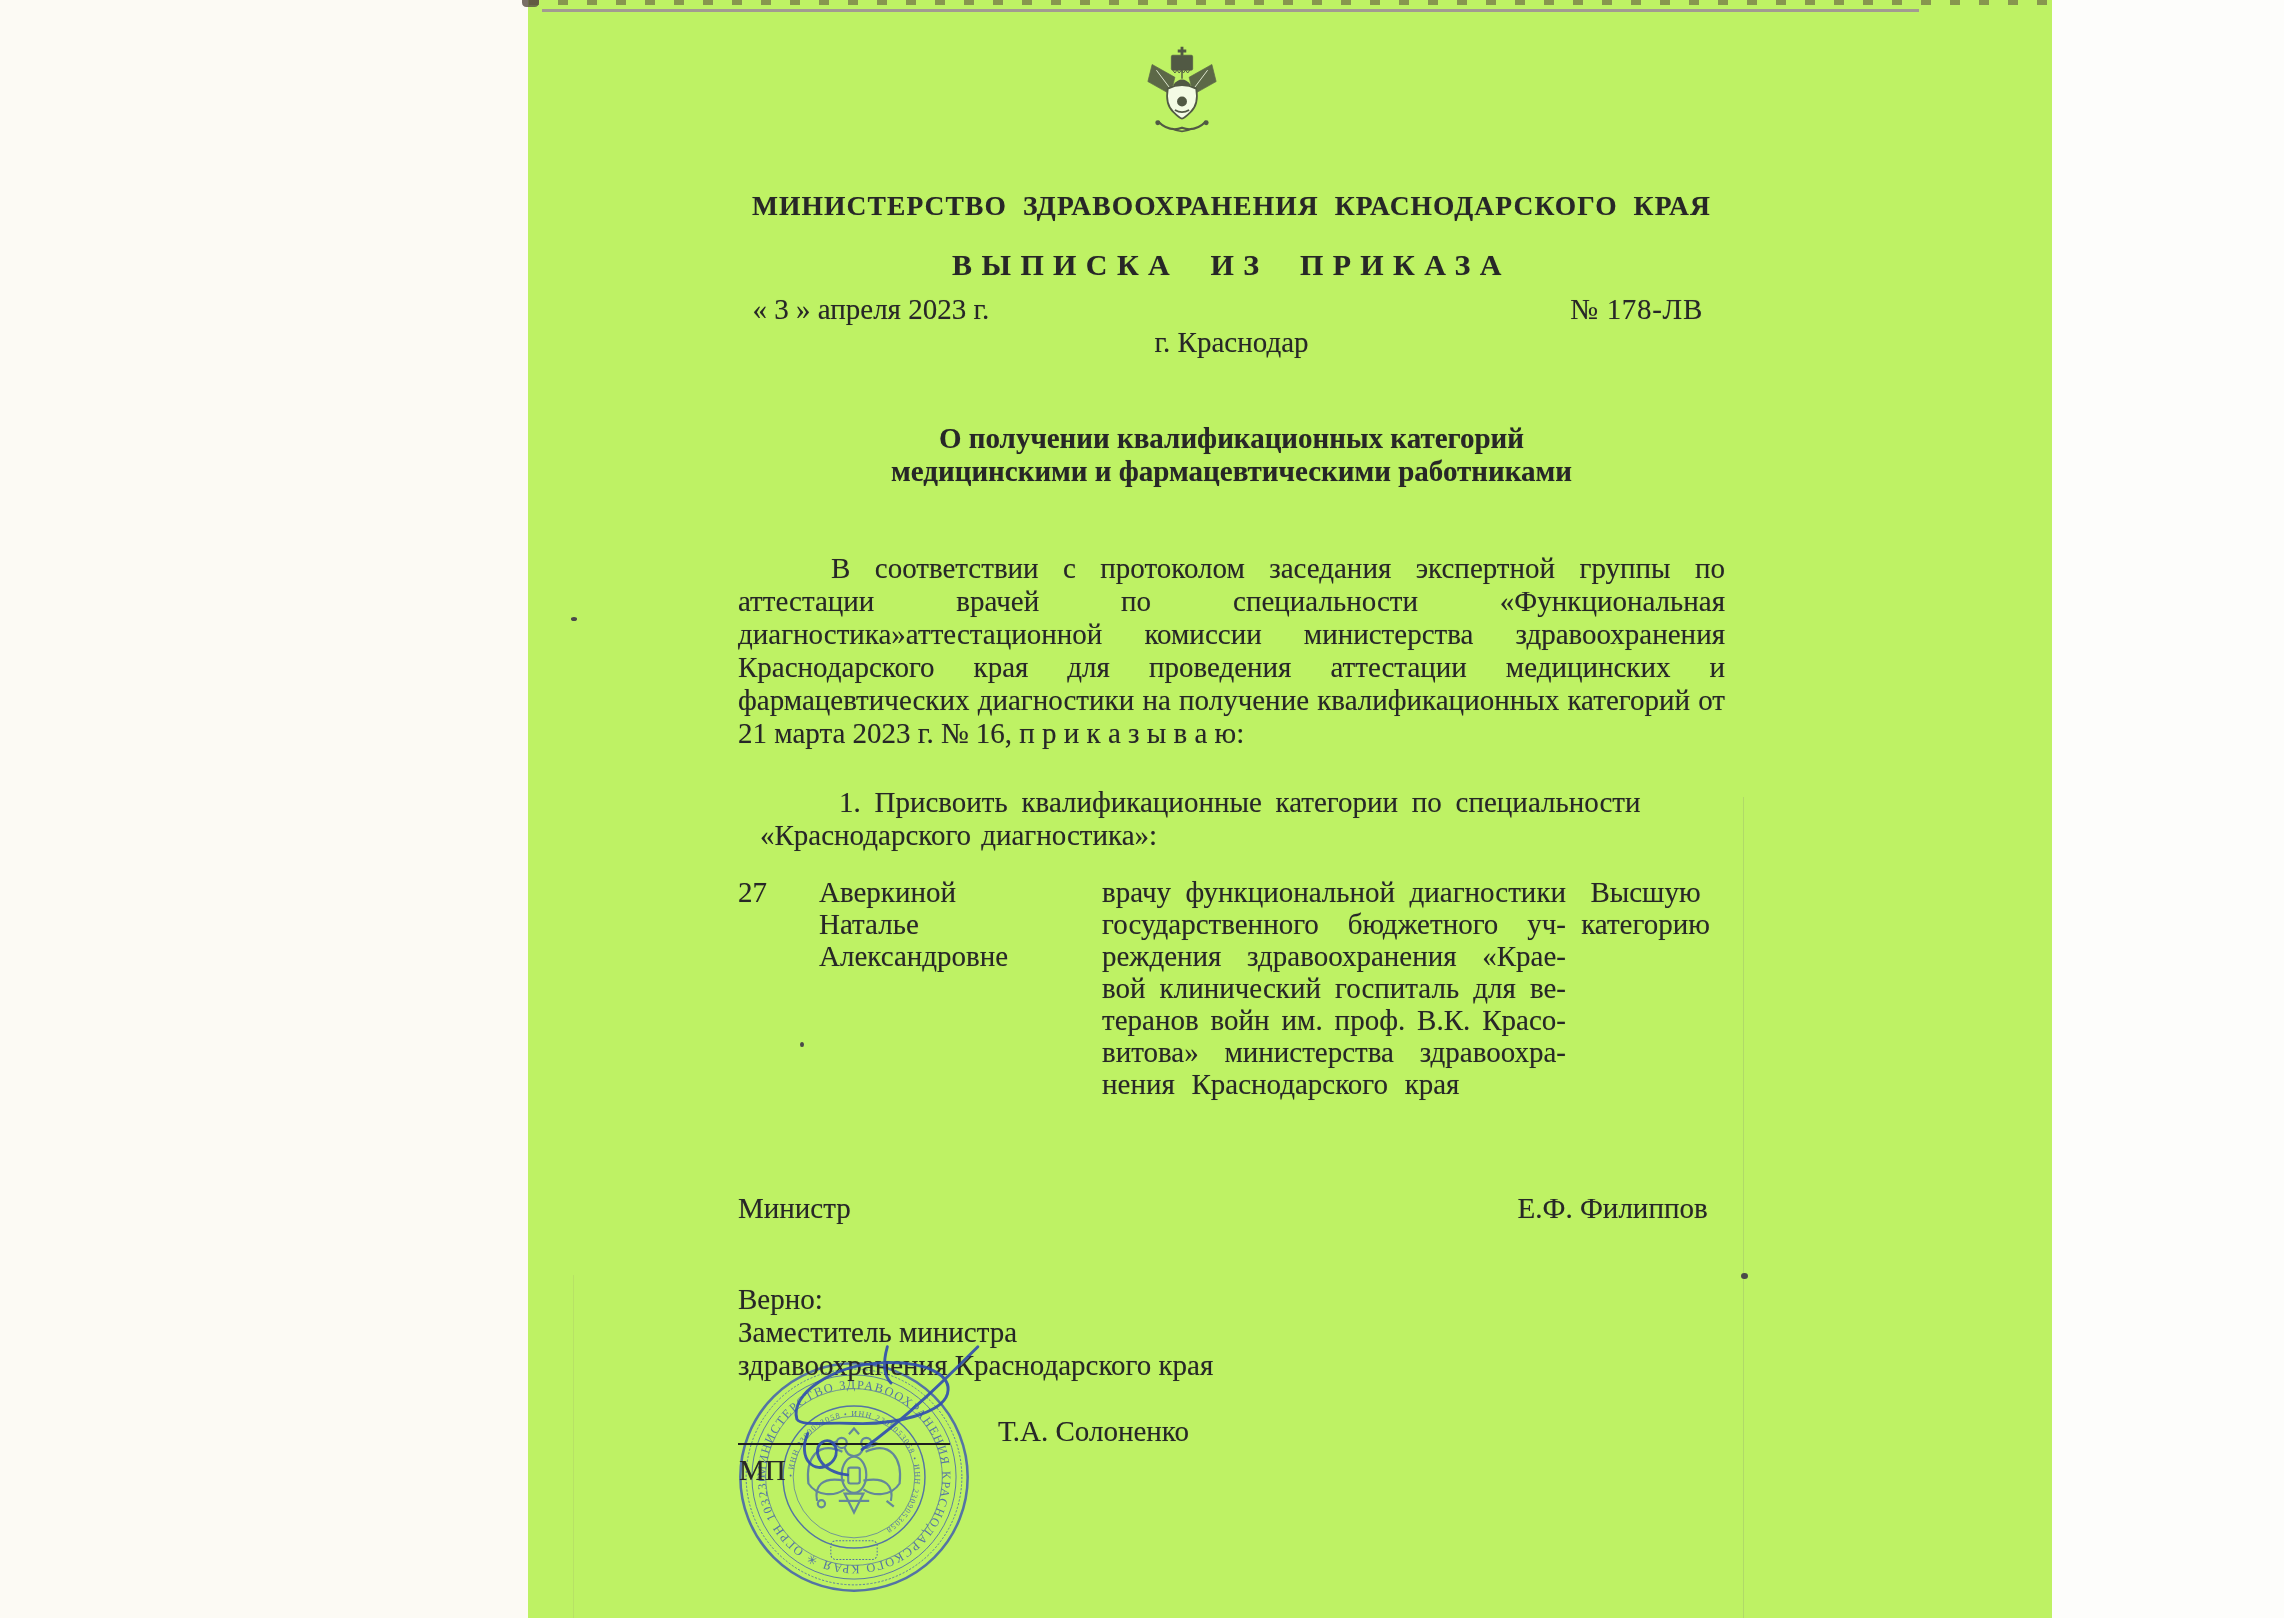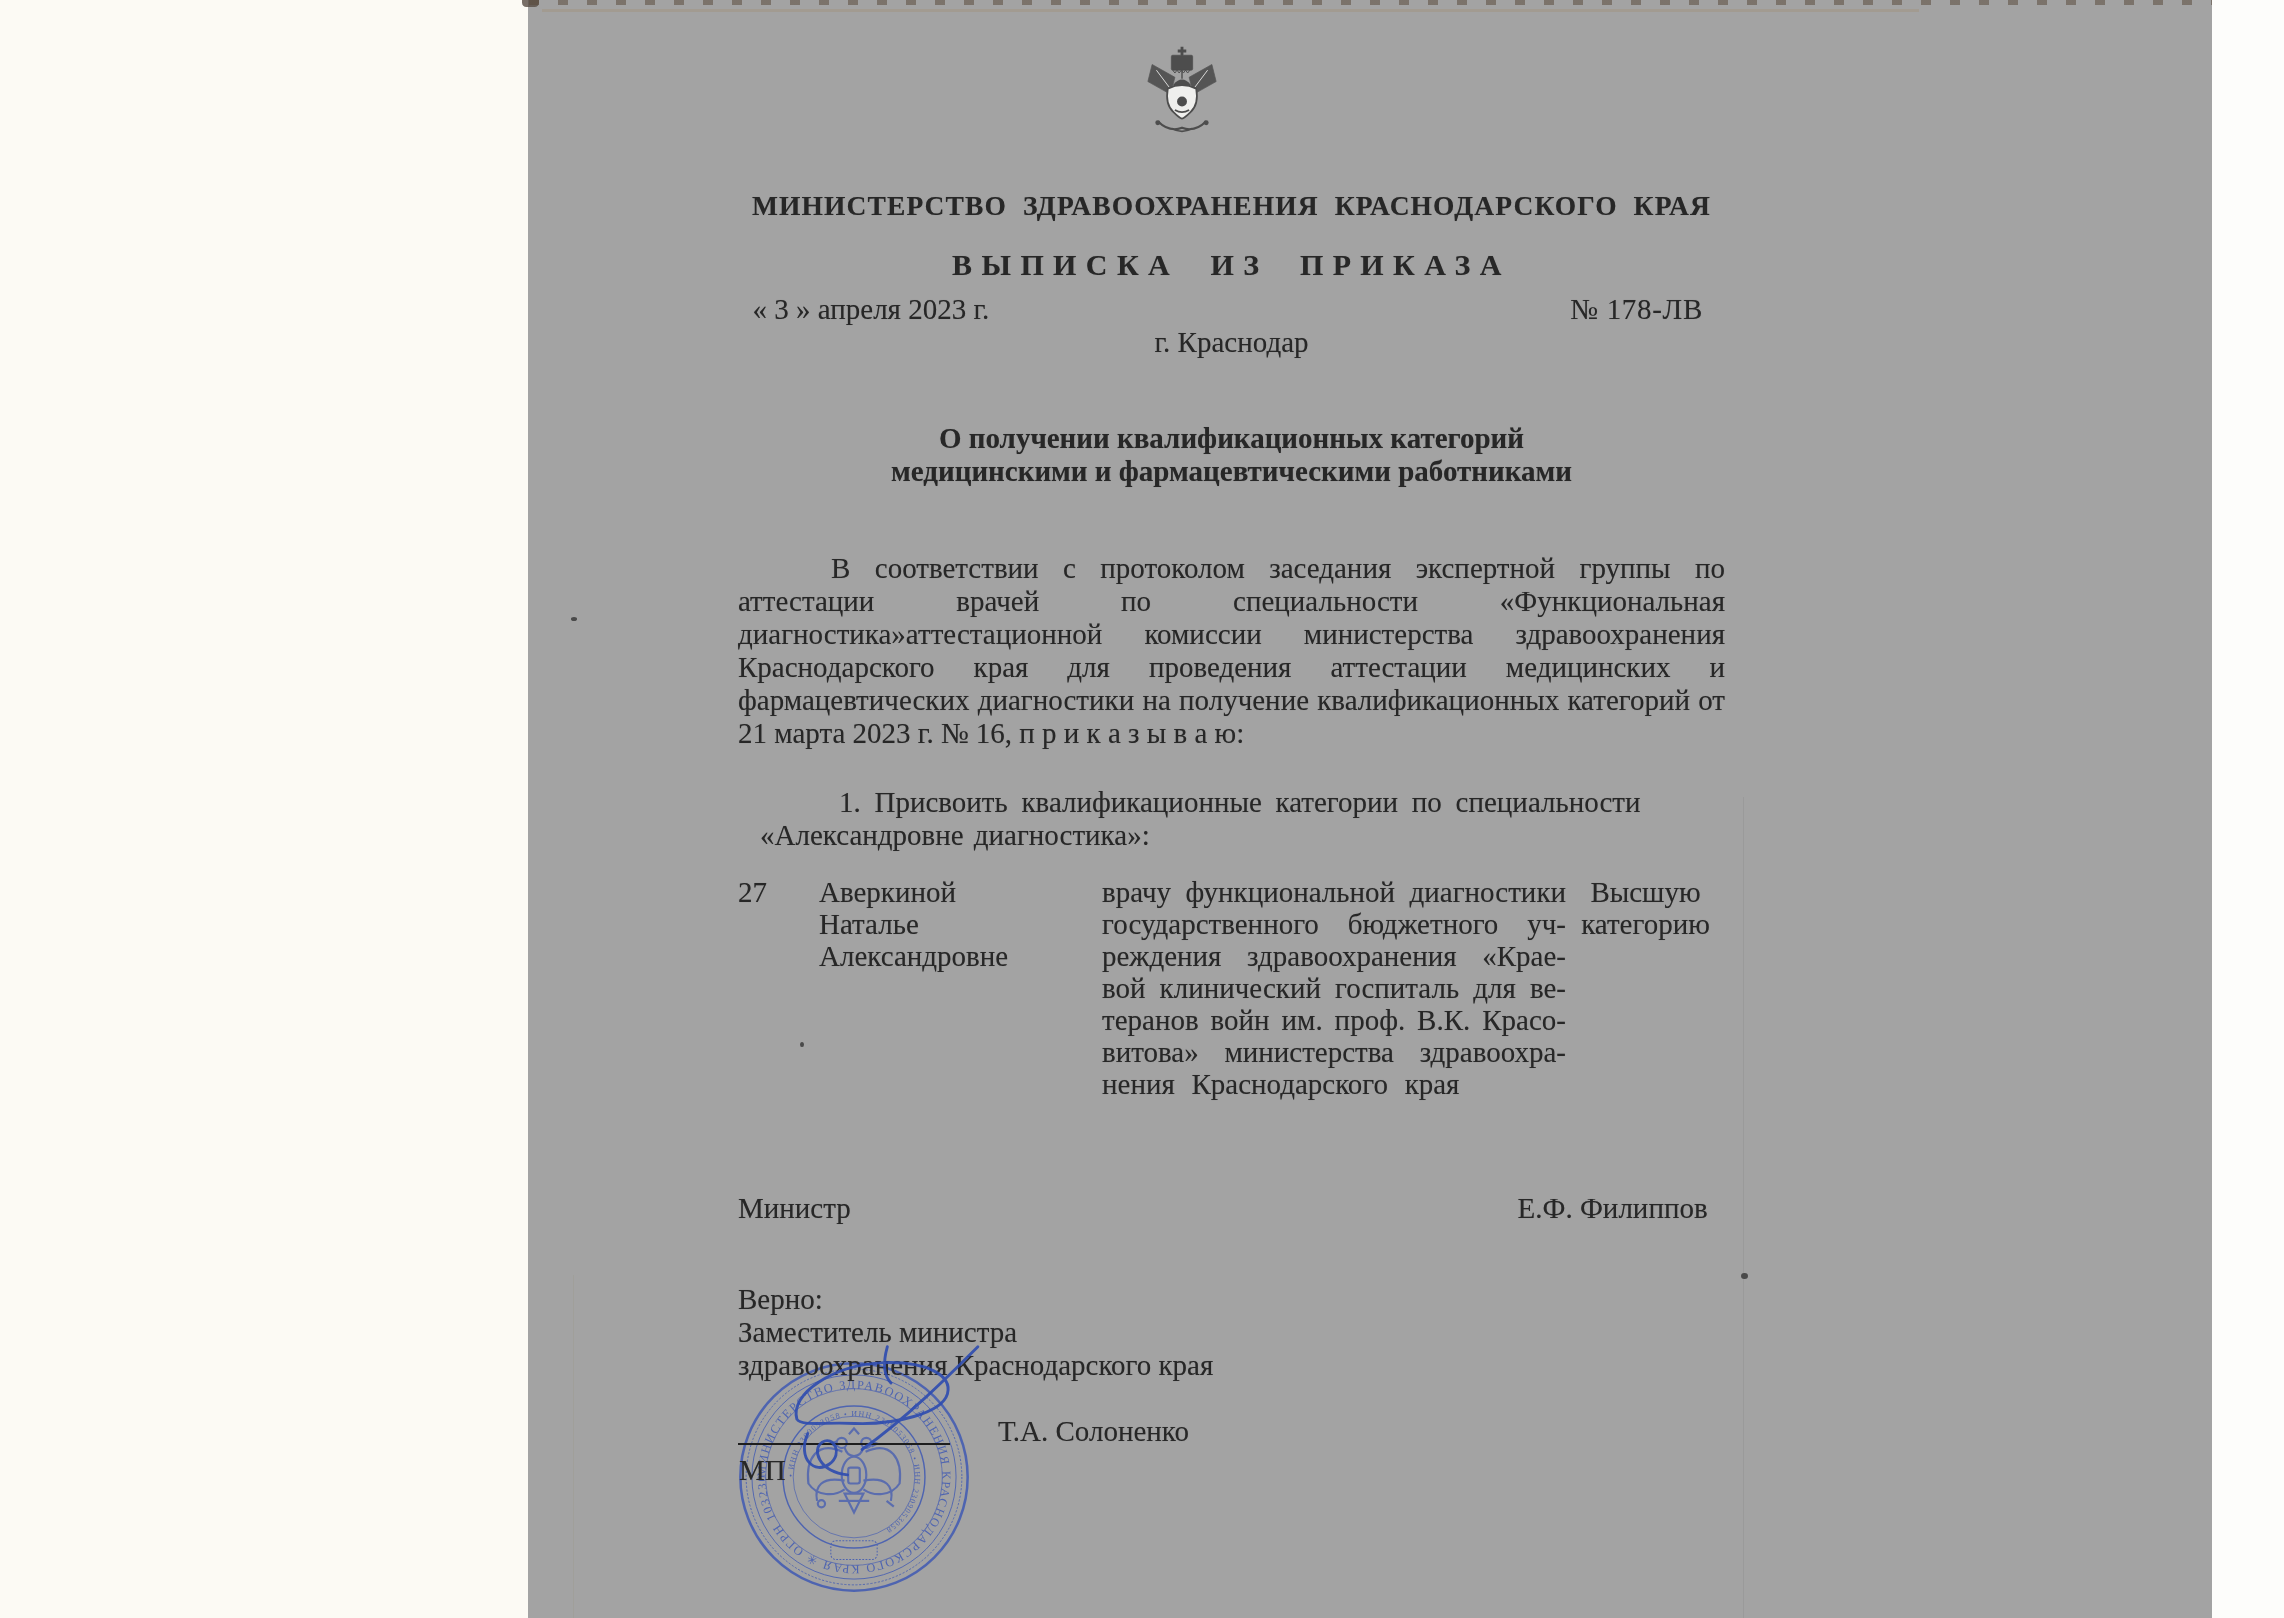--- a/index.html
+++ b/index.html
@@ -2,21 +2,21 @@
 <html style="font-size:11.6px"><head>
 <meta charset="utf-8">
 <style>
   html,body{margin:0;padding:0;}
   body{
     width:2284px;height:1618px;
     background:#fdfdfb;
     font-family:"Liberation Serif","DejaVu Serif",serif;
     overflow:hidden;
   }
-  #page{position:relative;width:2212px;height:1618px;background:#a3a3a3;}
+  #page{position:relative;width:2052px;height:1618px;background:#bef264;}
   
   .left-strip{position:absolute;left:0;top:0;width:528px;height:1618px;background:#fcfaf4;}
   .edge-mark{position:absolute;left:522px;top:0;width:17.4px;height:7.2px;background:#574c44;opacity:.8;border-radius:0 0 4.3px 4.3px;}
   .top-dashes{position:absolute;left:529px;right:0;top:0;height:5px;
     background:repeating-linear-gradient(90deg,rgba(90,75,60,.55) 0 10px,rgba(0,0,0,0) 10px 29px);}
   .top-line{position:absolute;left:542px;top:9.4px;width:1377px;height:2.2px;background:#a29b91;}
   .streak-a{position:absolute;left:1743px;top:797px;width:1.4px;height:821px;background:rgba(120,120,120,.20);}
   .streak-b{position:absolute;left:573px;top:1275px;width:1.4px;height:343px;background:rgba(150,140,115,.16);}
   .speck{position:absolute;background:#4a4a4a;border-radius:50%;}
 
@@ -109,21 +109,21 @@
     <div class="ink jline indent">В соответствии с протоколом заседания экспертной группы по</div>
     <div class="ink jline">аттестации врачей по специальности «Функциональная</div>
     <div class="ink jline">диагностика»аттестационной комиссии министерства здравоохранения</div>
     <div class="ink jline">Краснодарского края для проведения аттестации медицинских и</div>
     <div class="ink jline">фармацевтических диагностики на получение квалификационных категорий от</div>
     <div class="ink">21 марта  2023 г.  №  16,  п р и к а з ы в а ю:</div>
   </div>
 
   <div class="content abs order-item z-text">
     <div class="ink l1">1. Присвоить  квалификационные  категории  по специальности</div>
-    <div class="ink l2">«Александровне диагностика»:</div>
+    <div class="ink l2">«Краснодарского диагностика»:</div>
   </div>
 
   <div class="content abs assign-table z-text">
     <div class="ink">27</div>
     <div>
       <div class="ink">Аверкиной</div>
       <div class="ink">Наталье</div>
       <div class="ink">Александровне</div>
     </div>
     <div class="col-desc">

